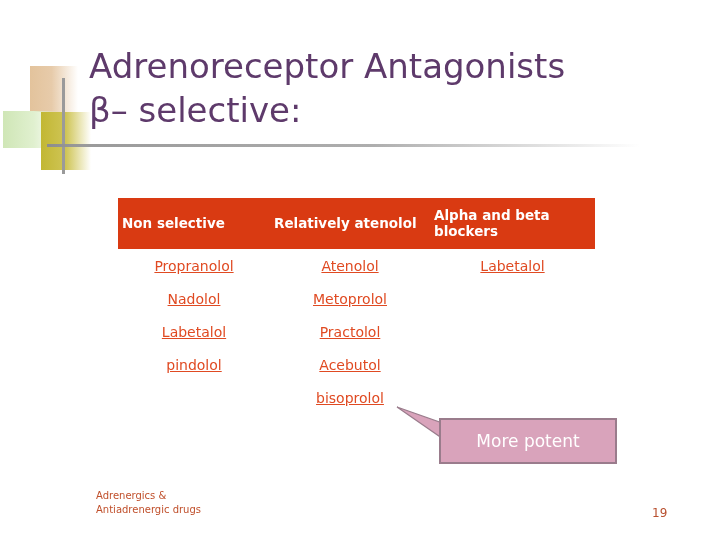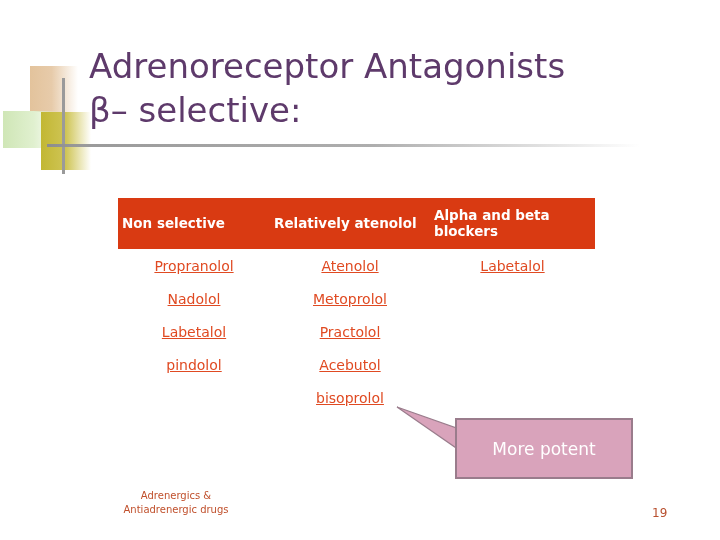--- a/index.html
+++ b/index.html
@@ -118,24 +118,24 @@
     background: #ffffff;
     text-decoration: underline;
   }
   table.beta col.c1 { width: 152px; }
   table.beta col.c2 { width: 160px; }
   table.beta col.c3 { width: 165px; }
 
   
   .callout-box {
     position: absolute;
-    left: 455px;
+    left: 439px;
     top: 418px;
     width: 178px;
-    height: 61px;
+    height: 46px;
     background: #d9a3bb;
     border: 2px solid #9a7c8c;
     box-sizing: border-box;
     display: flex;
     flex-direction: column;
     align-items: center;
     justify-content: center;
   }
   .callout-line {
     color: #ffffff;
@@ -151,21 +151,21 @@
     height: 56px;
     pointer-events: none;
   }
 
   
   .footer-note {
     position: absolute;
     left: 96px;
     top: 489px;
     width: 160px;
-    text-align: center;
+    text-align: left;
     color: #c0502c;
     font-size: 10px;
     line-height: 14px;
   }
   .page-num {
     position: absolute;
     left: 652px;
     top: 506px;
     color: #b8502f;
     font-size: 12px;

